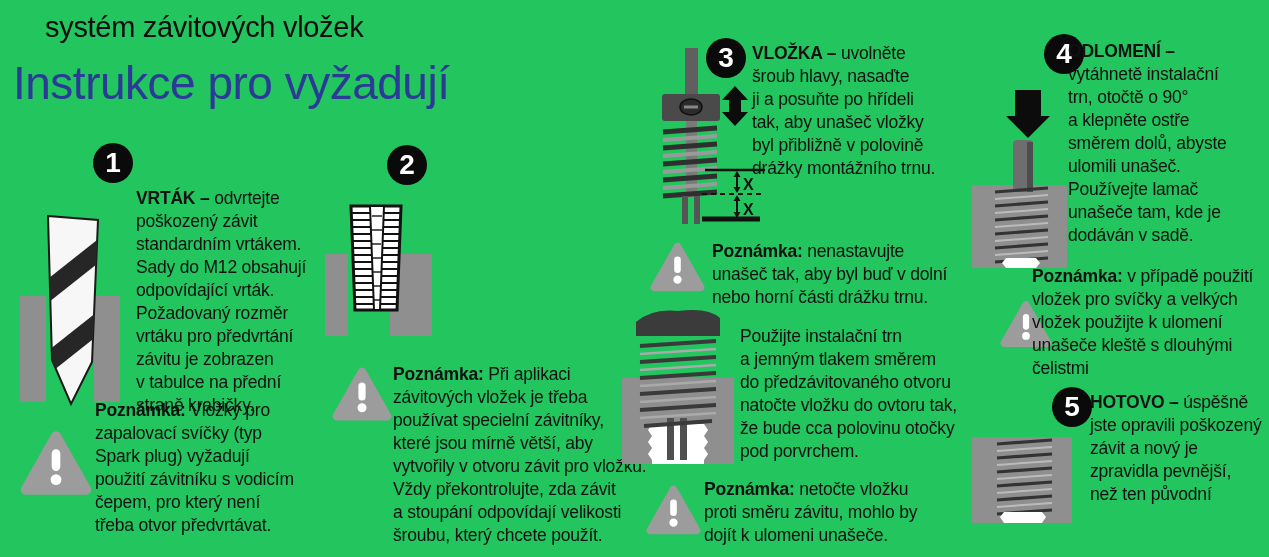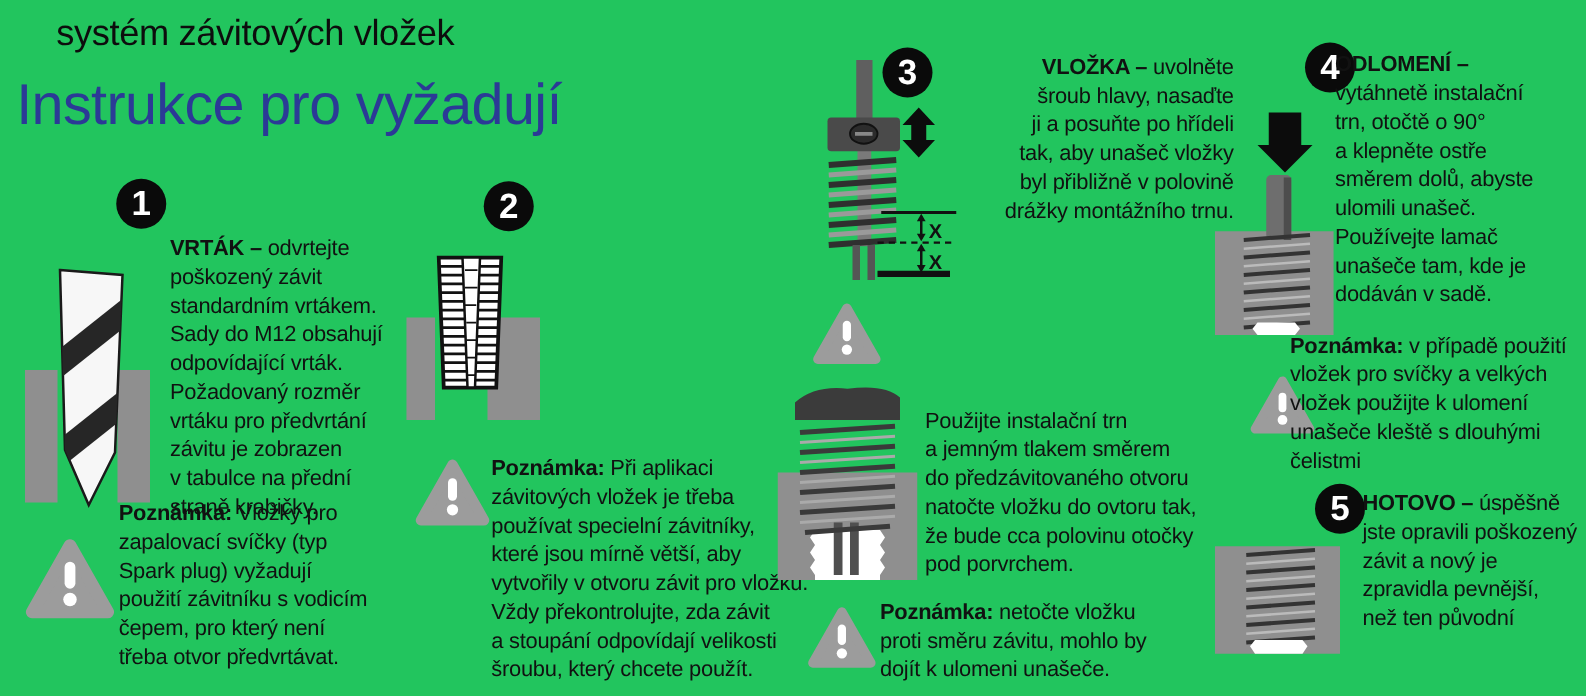--- a/index.html
+++ b/index.html
@@ -110,21 +110,21 @@
 používat specielní závitníky,
 které jsou mírně větší, aby
 vytvořily v otvoru závit pro vložku.
 Vždy překontrolujte, zda závit
 a stoupání odpovídají velikosti
 šroubu, který chcete použít.</span></div>
 
   <div class="abs badge" style="left:706px;top:38px;">
       <span>3</span>
     </div>
-  <div class="abs txt" style="left:752px;top:42px;width:235px;text-align:right;"><span class="b">VLOŽKA – </span><span>uvolněte
+  <div class="abs txt" style="left:752px;top:42px;width:235px;"><span class="b">VLOŽKA – </span><span>uvolněte
 šroub hlavy, nasaďte
 ji a posuňte po hřídeli
 tak, aby unašeč vložky
 byl přibližně v polovině
 drážky montážního trnu.</span></div>
 
   <svg class="abs" style="left:638px;top:46px;" width="130" height="195" viewBox="0 0 130 195">
     <rect x="47" y="2" width="13" height="50" fill="#5f5f5f"></rect>
     <rect x="48" y="49" width="11" height="102" fill="#7a7a7a"></rect>
     <rect x="24" y="48" width="58" height="27" rx="3" fill="#4a4a4a"></rect>
@@ -157,20 +157,23 @@
       <text x="105" y="144" font-family="Liberation Sans, sans-serif" font-size="16" font-weight="bold" fill="#111">X</text>
       <text x="105" y="169" font-family="Liberation Sans, sans-serif" font-size="16" font-weight="bold" fill="#111">X</text>
     </g>
   </svg>
 
   <svg class="abs" style="left:650px;top:236px;" width="55" height="62" viewBox="0 0 100 94">
     <path d="M50,10 L8,84 L92,84 Z" fill="#9c9c9c" stroke="#9c9c9c" stroke-width="14" stroke-linejoin="round"></path>
     <rect x="44" y="28" width="12" height="30" rx="6" fill="#fff"></rect>
     <circle cx="50" cy="70" r="7.5" fill="#fff"></circle>
   </svg>
+  <div class="abs txt" style="left:712px;top:240px;width:260px;"><span class="b">Poznámka: </span><span>nenastavujte
+unašeč tak, aby byl buď v dolní
+nebo horní části drážku trnu.</span></div>
 
   <svg class="abs" style="left:622px;top:300px;" width="112" height="182" viewBox="0 0 112 182">
     <rect x="0" y="78" width="112" height="86" fill="#8f8f8f"></rect>
     <path d="M30,124 L26,130 L30,136 L26,142 L30,148 L26,154 L30,160 L30,164 L82,164 L82,160 L86,154 L82,148 L86,142 L82,136 L86,130 L82,124 Z" fill="#ffffff"></path>
     <rect x="45" y="118" width="7" height="42" fill="#4f4f4f"></rect>
     <rect x="58" y="118" width="7" height="42" fill="#4f4f4f"></rect>
     <g>
       <line x1="18" y1="46" x2="94" y2="41" stroke="#3a3a3a" stroke-width="4"></line>
       <line x1="18" y1="54" x2="94" y2="49" stroke="#aaaaaa" stroke-width="2.5"></line>
       <line x1="18" y1="62" x2="94" y2="57" stroke="#3a3a3a" stroke-width="4"></line>

